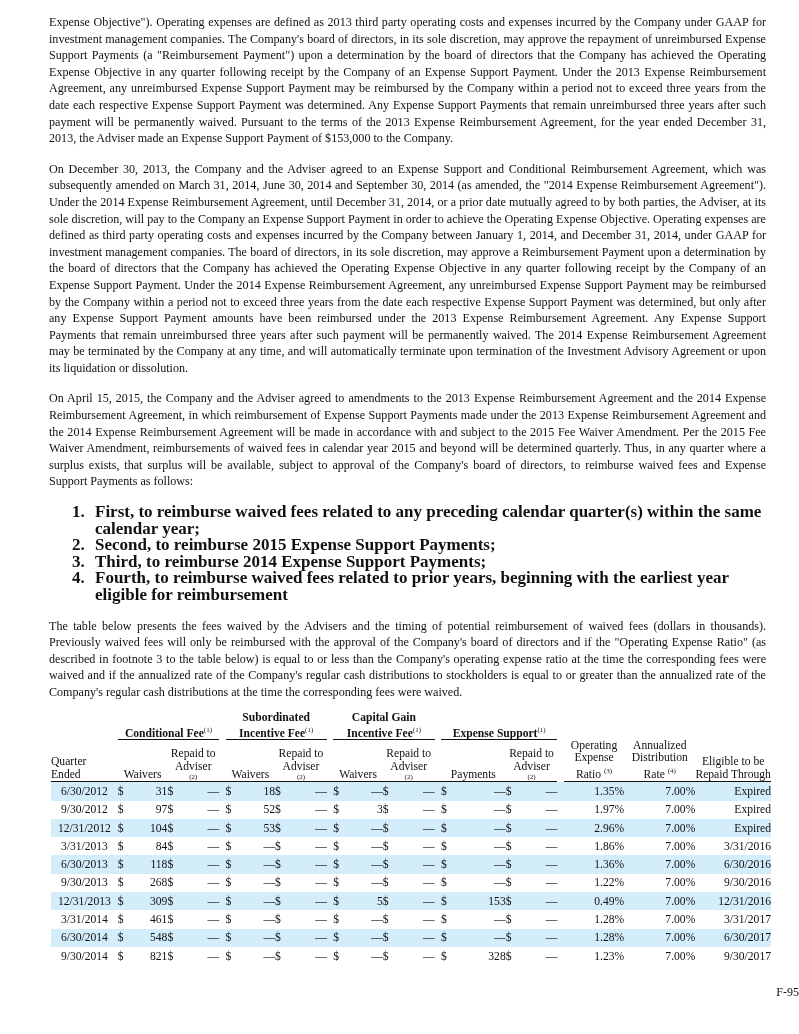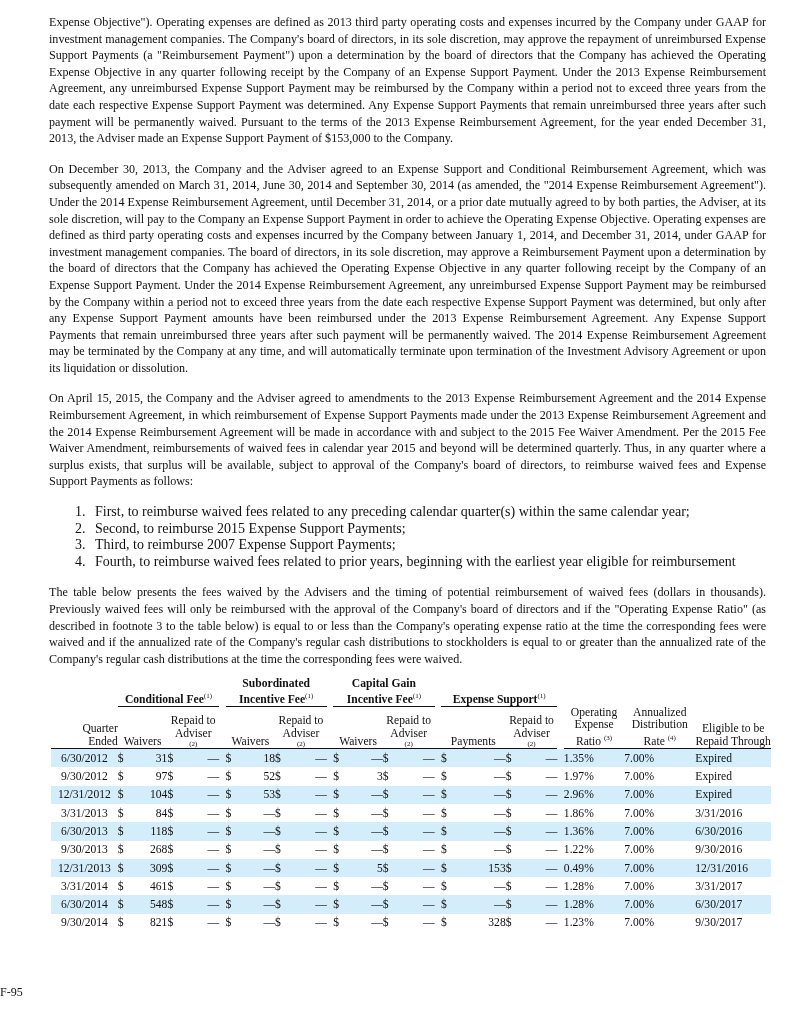--- a/index.html
+++ b/index.html
@@ -1,50 +1,50 @@
 <!DOCTYPE html>
 <html><head>
 <meta charset="utf-8">
 <style>
   html, body { margin: 0; padding: 0; background: #ffffff; }
   body { width: 799px; height: 1034px; position: relative; overflow: hidden;
          font-family: "Liberation Serif", "DejaVu Serif", serif; color: #111; }
   .page { position: absolute; left: 49px; top: 14px; width: 717px; }
   p.body { margin: 0 0 14px 0; font-size: 12.1px; line-height: 16.6px; text-align: justify; text-align-last: left; }
-  ol.steps { margin: 0 0 14px 0; padding-left: 40px; font-size: 14px; line-height: 16.6px; }
+  ol.steps { margin: 0 0 14px 0; padding-left: 40px; font-size: 17px; line-height: 16.6px; font-weight: bold; }
   ol.steps li { padding-left: 6px; }
   table.fees { border-collapse: collapse; width: 720px; font-size: 11.6px; margin-left: 2px; }
   table.fees td, table.fees th { padding: 0; }
   .grp { font-weight: bold; text-align: center; font-size: 11.6px; line-height: 13px; padding-bottom: 2px; vertical-align: bottom; margin-top: 28px; }
   .grp sup, .sub sup { font-size: 7px; font-weight: normal; }
   .grp-line { border-bottom: 1px solid #111; }
   .sub { text-align: center; font-size: 11.6px; line-height: 12.5px; vertical-align: bottom; padding-top: 6px; padding-bottom: 1px; }
   .sub small { font-size: 7px; display: block; line-height: 8px; }
   .hdr-line { border-bottom: 1.5px solid #111; }
   tr.row td { height: 18.3px; vertical-align: middle; white-space: nowrap; }
   tr.row.shade td { background: #d3edfa; }
   td.q { text-align: center; padding-left: 0; }
   td.dol { text-align: left; width: 12px; }
   td.num { text-align: right; padding-right: 6px; }
-  td.pct { text-align: left; }
+  td.pct { text-align: right; }
   .gap { width: 6px; }
-  .footer { position: absolute; top: 985px; left: 0; width: 799px; text-align: left; font-size: 12px; }
+  .footer { position: absolute; top: 985px; left: 0; width: 799px; text-align: right; font-size: 12px; }
 </style>
 </head>
 <body>
 
 <div class="page">
   <p class="body">Expense Objective"). Operating expenses are defined as 2013 third party operating costs and expenses incurred by the Company under GAAP for investment management companies. The Company's board of directors, in its sole discretion, may approve the repayment of unreimbursed Expense Support Payments (a "Reimbursement Payment") upon a determination by the board of directors that the Company has achieved the Operating Expense Objective in any quarter following receipt by the Company of an Expense Support Payment. Under the 2013 Expense Reimbursement Agreement, any unreimbursed Expense Support Payment may be reimbursed by the Company within a period not to exceed three years from the date each respective Expense Support Payment was determined. Any Expense Support Payments that remain unreimbursed three years after such payment will be permanently waived. Pursuant to the terms of the 2013 Expense Reimbursement Agreement, for the year ended December 31, 2013, the Adviser made an Expense Support Payment of $153,000 to the Company.</p>
   <p class="body">On December 30, 2013, the Company and the Adviser agreed to an Expense Support and Conditional Reimbursement Agreement, which was subsequently amended on March 31, 2014, June 30, 2014 and September 30, 2014 (as amended, the "2014 Expense Reimbursement Agreement"). Under the 2014 Expense Reimbursement Agreement, until December 31, 2014, or a prior date mutually agreed to by both parties, the Adviser, at its sole discretion, will pay to the Company an Expense Support Payment in order to achieve the Operating Expense Objective. Operating expenses are defined as third party operating costs and expenses incurred by the Company between January 1, 2014, and December 31, 2014, under GAAP for investment management companies. The board of directors, in its sole discretion, may approve a Reimbursement Payment upon a determination by the board of directors that the Company has achieved the Operating Expense Objective in any quarter following receipt by the Company of an Expense Support Payment. Under the 2014 Expense Reimbursement Agreement, any unreimbursed Expense Support Payment may be reimbursed by the Company within a period not to exceed three years from the date each respective Expense Support Payment was determined, but only after any Expense Support Payment amounts have been reimbursed under the 2013 Expense Reimbursement Agreement. Any Expense Support Payments that remain unreimbursed three years after such payment will be permanently waived. The 2014 Expense Reimbursement Agreement may be terminated by the Company at any time, and will automatically terminate upon termination of the Investment Advisory Agreement or upon its liquidation or dissolution.</p>
   <p class="body">On April 15, 2015, the Company and the Adviser agreed to amendments to the 2013 Expense Reimbursement Agreement and the 2014 Expense Reimbursement Agreement, in which reimbursement of Expense Support Payments made under the 2013 Expense Reimbursement Agreement and the 2014 Expense Reimbursement Agreement will be made in accordance with and subject to the 2015 Fee Waiver Amendment. Per the 2015 Fee Waiver Amendment, reimbursements of waived fees in calendar year 2015 and beyond will be determined quarterly. Thus, in any quarter where a surplus exists, that surplus will be available, subject to approval of the Company's board of directors, to reimburse waived fees and Expense Support Payments as follows:</p>
 
   <ol class="steps">
     <li>First, to reimburse waived fees related to any preceding calendar quarter(s) within the same calendar year;</li>
     <li>Second, to reimburse 2015 Expense Support Payments;</li>
-    <li>Third, to reimburse 2007 Expense Support Payments;</li>
+    <li>Third, to reimburse 2014 Expense Support Payments;</li>
     <li>Fourth, to reimburse waived fees related to prior years, beginning with the earliest year eligible for reimbursement</li>
   </ol>
 
   <p class="body" style="margin-bottom:10px;">The table below presents the fees waived by the Advisers and the timing of potential reimbursement of waived fees (dollars in thousands). Previously waived fees will only be reimbursed with the approval of the Company's board of directors and if the "Operating Expense Ratio" (as described in footnote 3 to the table below) is equal to or less than the Company's operating expense ratio at the time the corresponding fees were waived and if the annualized rate of the Company's regular cash distributions to stockholders is equal to or greater than the annualized rate of the Company's regular cash distributions at the time the corresponding fees were waived.</p>
 
   <table class="fees" id="fees-table">
     <colgroup>
       <col style="width:62px">
       <col style="width:12px">
         <col style="width:34px">
@@ -79,21 +79,21 @@
         <td></td>
         <td colspan="4" class="grp grp-line"><span>Capital Gain Incentive Fee</span><sup>(1)</sup></td>
         <td></td>
         <td colspan="4" class="grp grp-line"><span>Expense Support</span><sup>(1)</sup></td>
         <td></td>
           <td></td>
           <td></td>
           <td></td>
       </tr>
       <tr>
-        <td class="sub hdr-line" style="text-align:right">Quarter Ended</td>
+        <td class="sub hdr-line" style="text-align:left">Quarter Ended</td>
         <td colspan="2" class="sub hdr-line">Waivers</td>
         <td colspan="2" class="sub hdr-line"><span>Repaid to Adviser</span><small>(2)</small></td>
         <td class="hdr-line"></td>
         <td colspan="2" class="sub hdr-line">Waivers</td>
         <td colspan="2" class="sub hdr-line"><span>Repaid to Adviser</span><small>(2)</small></td>
         <td class="hdr-line"></td>
         <td colspan="2" class="sub hdr-line">Waivers</td>
         <td colspan="2" class="sub hdr-line"><span>Repaid to Adviser</span><small>(2)</small></td>
         <td class="hdr-line"></td>
         <td colspan="2" class="sub hdr-line">Payments</td>

